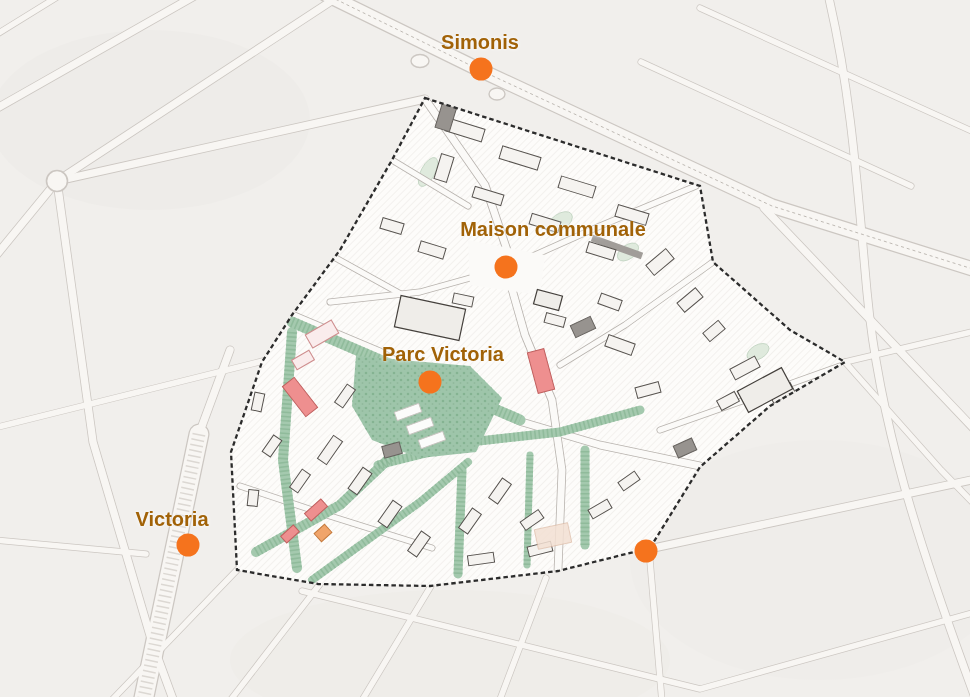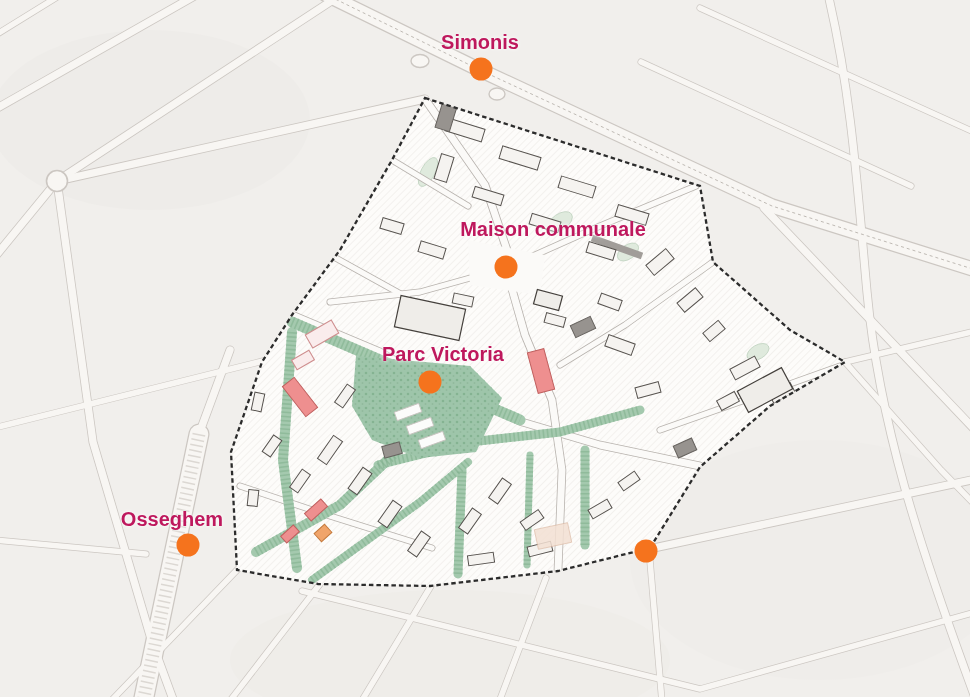--- a/index.html
+++ b/index.html
@@ -22,21 +22,21 @@
   .scase{stroke:#b8b3ae;fill:none;stroke-linecap:round;stroke-linejoin:round;}
   .sfill{stroke:#fbfaf8;fill:none;stroke-linecap:round;stroke-linejoin:round;}
   .swB{stroke-width:8.6}.swBf{stroke-width:7}
   .swC{stroke-width:7}.swCf{stroke-width:5.4}
   
   .gr{stroke:#a4c9ae;fill:none;stroke-linecap:round;stroke-linejoin:round;}
   .grt{stroke:#7fae8c;fill:none;stroke-linecap:butt;stroke-dasharray:1.6 2.6;opacity:.55;}
   
   .map-label{
     position:absolute;transform:translate(-50%,-50%);
-    font-weight:700;font-size:20px;color:#be185d;white-space:nowrap;
+    font-weight:700;font-size:20px;color:#a16207;white-space:nowrap;
     text-shadow:0 0 3px rgba(255,255,255,.85), 0 0 6px rgba(255,255,255,.6);
   }
   .map-dot{
     position:absolute;width:23px;height:23px;border-radius:50%;
     transform:translate(-50%,-50%);background:#f5731d;
   }
 </style>
 </head>
 <body>
 
@@ -274,21 +274,21 @@
 
       <rect x="-17" y="-10" width="34" height="20" transform="translate(553 536) rotate(-12)" fill="#f3e0d3" opacity="0.85" stroke="#d9b49e" stroke-width="0.7"></rect>
     </g>
 
     <path d="M425,98 L700,186 L713,262 L790,330 L845,362 L770,406 L700,467 L650,548 L558,571 L430,586 L318,584 L237,570 L231,452 L262,362 L292,315 L340,250 L392,160 Z" fill="none" stroke="#2c2c2c" stroke-width="2.3" stroke-dasharray="4.5 3"></path>
   </svg>
 
   <div class="map-label" style="left:480px;top:42px">Simonis</div>
   <div class="map-label" style="left:443px;top:354px">Parc Victoria</div>
   <div class="map-label" style="left:553px;top:229px">Maison communale</div>
-  <div class="map-label" style="left:172px;top:519px">Osseghem</div>
+  <div class="map-label" style="left:172px;top:519px">Victoria</div>
 
   <div class="map-dot" style="left:481px;top:69px"></div>
   <div class="map-dot" style="left:506px;top:267px"></div>
   <div class="map-dot" style="left:430px;top:382px"></div>
   <div class="map-dot" style="left:188px;top:545px"></div>
   <div class="map-dot" style="left:646px;top:551px"></div>
 
 </div>
 
 </body></html>

